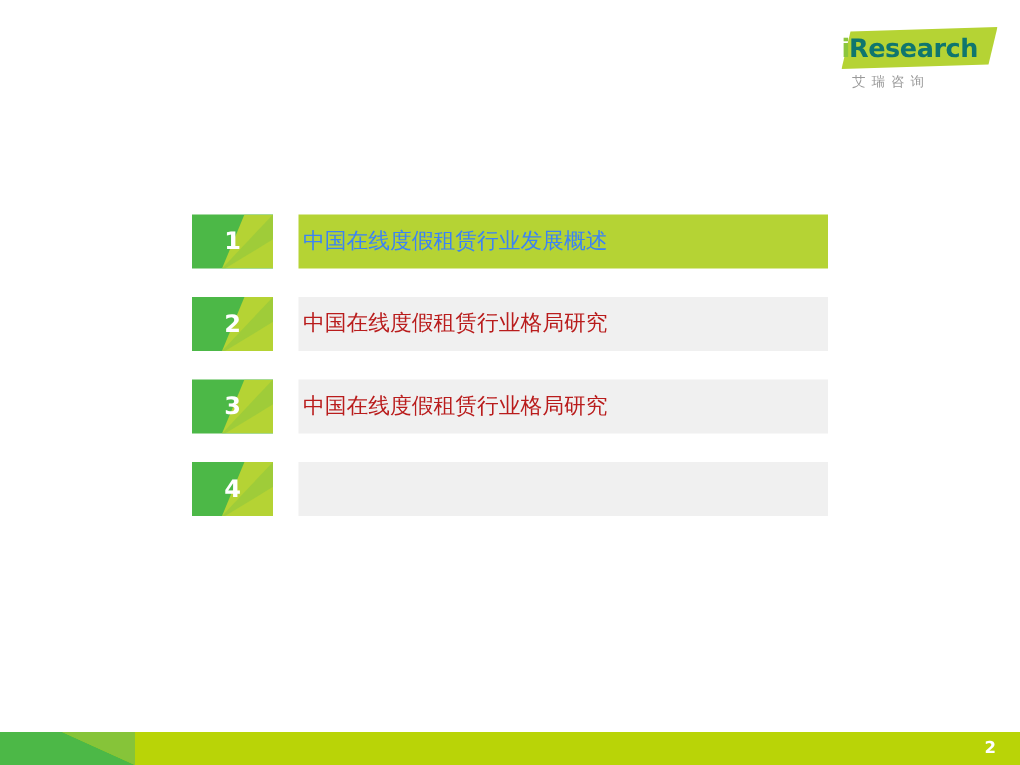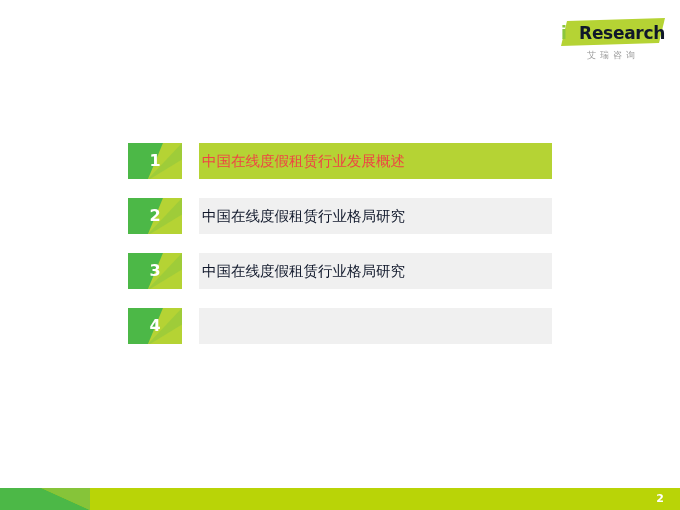--- a/index.html
+++ b/index.html
@@ -39,42 +39,42 @@
     height: 30px;
   }
   .logo-wordmark {
     position: absolute;
     left: 0px;
     top: 4px;
     width: 112px;
     height: 26px;
     font-size: 17px;
     font-weight: bold;
-    color: #0f172a;
+    color: #0f766e;
     letter-spacing: -0.3px;
     line-height: 26px;
-    text-align: right;
+    text-align: center;
     z-index: 3;
   }
   .logo-i {
     position: absolute;
     left: 8px;
     top: 5px;
     font-size: 17px;
     font-weight: bold;
     color: #8cc63e;
     line-height: 24px;
     z-index: 4;
   }
   .logo-sub {
     position: absolute;
-    left: 4px;
+    left: 15px;
     top: 32px;
     width: 112px;
-    text-align: center;
+    text-align: left;
     font-size: 9px;
     color: #9a9a9a;
     letter-spacing: 4px;
     line-height: 14px;
     z-index: 3;
   }
 
   
   .agenda {
     position: absolute;
@@ -136,25 +136,25 @@
     height: 36px;
     background: #f0f0f0;
   }
   .bar-label {
     position: absolute;
     left: 74px;
     top: 0;
     height: 36px;
     line-height: 36px;
     font-size: 14.5px;
-    color: #0f172a;
+    color: #b91c1c;
     white-space: nowrap;
   }
   .agenda-row.active .bar { background: #b5d334; }
-  .agenda-row.active .bar-label { color: #ef4444; }
+  .agenda-row.active .bar-label { color: #3b82f6; }
 
   
   .footer-bar {
     position: absolute;
     left: 0;
     top: 488px;
     width: 680px;
     height: 22px;
     background: #b9d407;
     overflow: hidden;

